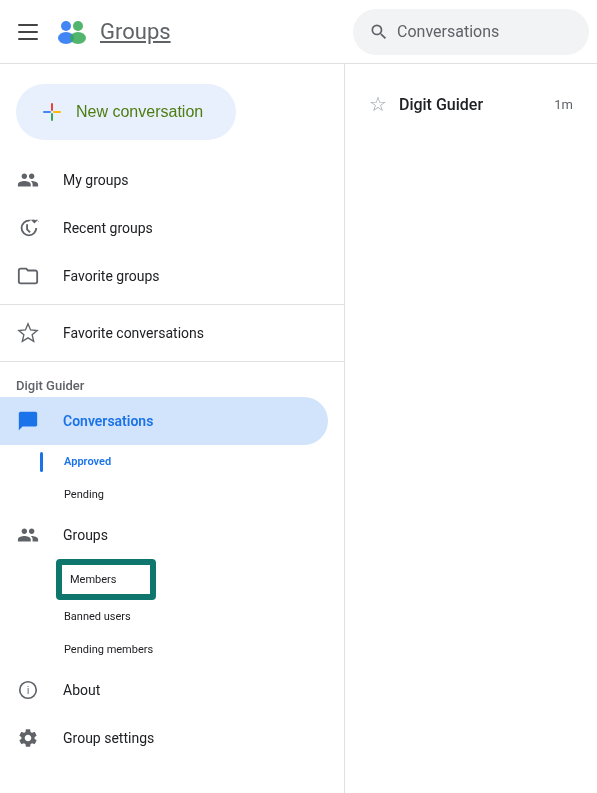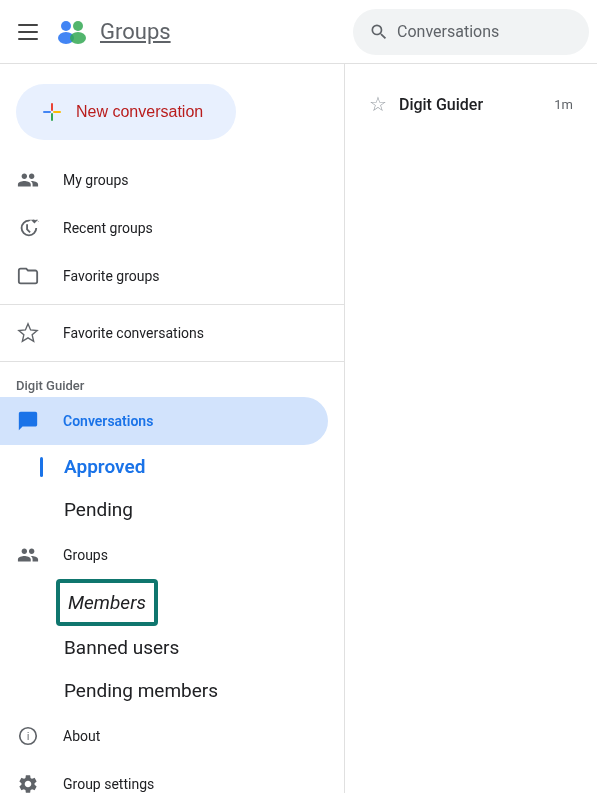--- a/index.html
+++ b/index.html
@@ -104,21 +104,21 @@
       align-items: center;
       gap: 12px;
       margin: 8px 16px 16px 16px;
       padding: 16px 24px;
       border-radius: 28px;
       background: #e8f0fe;
       cursor: pointer;
       border: none;
       font-size: 16px;
       font-weight: 500;
-      color: #b91c1c;
+      color: #4d7c0f;
       width: 220px;
     }
     .plus-icon {
       width: 24px;
       height: 24px;
       flex-shrink: 0;
     }
 
     .divider {
       height: 1px;
@@ -163,21 +163,21 @@
     }
 
     
     .sub-nav {
       padding-left: 56px;
     }
     .sub-nav-item {
       display: flex;
       align-items: flex-start;
       padding: 10px 8px;
-      font-size: 19px;
+      font-size: 11px;
       cursor: pointer;
       color: #202124;
       position: relative;
     }
     .sub-nav-item.active {
       color: #1a73e8;
       font-weight: 600;
     }
     .sub-nav-item.active::before {
       content: '';
@@ -337,21 +337,21 @@
     <div class="nav-item">
       <span class="nav-icon">
         <svg width="22" height="22" viewBox="0 0 24 24" fill="none">
           <path d="M16 11c1.66 0 2.99-1.34 2.99-3S17.66 5 16 5c-1.66 0-3 1.34-3 3s1.34 3 3 3zm-8 0c1.66 0 2.99-1.34 2.99-3S9.66 5 8 5C6.34 5 5 6.34 5 8s1.34 3 3 3zm0 2c-2.33 0-7 1.17-7 3.5V19h14v-2.5c0-2.33-4.67-3.5-7-3.5zm8 0c-.29 0-.62.02-.97.05 1.16.84 1.97 1.97 1.97 3.45V19h6v-2.5c0-2.33-4.67-3.5-7-3.5z" fill="#5f6368"></path>
         </svg>
       </span>
       <span>Groups</span>
     </div>
 
     <div class="sub-nav">
-      <div class="sub-nav-item members-highlighted" style="border: 4px solid #0f766e; border-radius: 4px; display: inline-block; min-width: 100px; font-style: italic;">
+      <div class="sub-nav-item members-highlighted" style="border: 6px solid #0f766e; border-radius: 4px; display: inline-block; min-width: 100px;">
         <span>Members</span>
       </div>
       <div class="sub-nav-item">
         <span>Banned users</span>
       </div>
       <div class="sub-nav-item">
         <span>Pending members</span>
       </div>
     </div>
 

